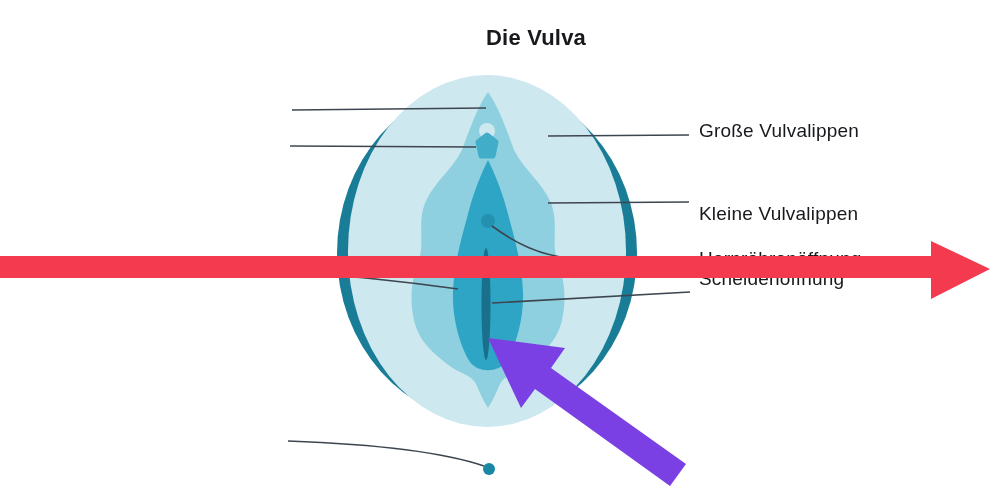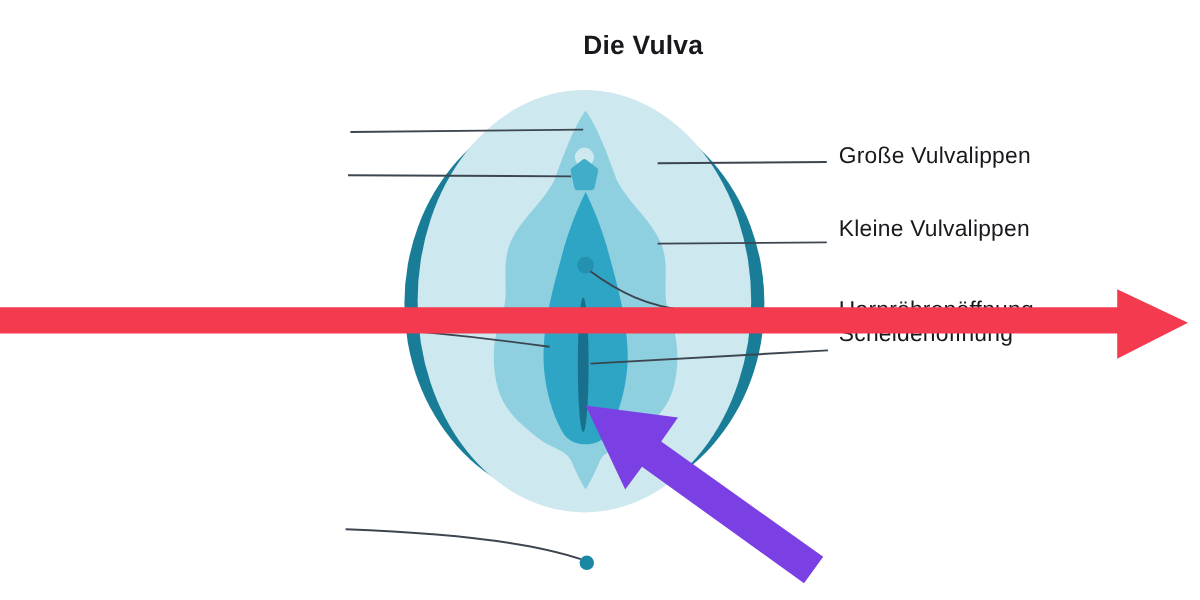--- a/index.html
+++ b/index.html
@@ -82,21 +82,21 @@
       <path d="M 492,226 C 515,243 540,256 575,259 L 692,259"></path>
       <path d="M 492,303 L 690,292"></path>
       <path d="M 288,441 C 370,444 440,451 484,466"></path>
     </g>
   </svg>
 
   <div id="text-layer" class="layer">
     <div id="title">Die Vulva</div>
 
     <div class="label right" style="left:699px; top:119px">Große Vulvalippen</div>
-    <div class="label right" style="left:699px; top:180px">Kleine Vulvalippen</div>
+    <div class="label right" style="left:699px; top:202px">Kleine Vulvalippen</div>
     <div class="label right" style="left:699px; top:247px">Harnröhrenöffnung</div>
     <div class="label right" style="left:699px; top:267px">Scheidenöffnung</div>
   </div>
 
   <svg id="arrow-svg" class="layer" width="1000" height="500" viewBox="0 0 1000 500">
     <polygon points="0,256 931,256 931,241 990,269 931,299 931,278 0,278" fill="#f43a4f"></polygon>
     <polygon points="488,338 565,348 551,368 686,464 670,486 535,389 521,408" fill="#7b40e4"></polygon>
   </svg>
 
 </div>

